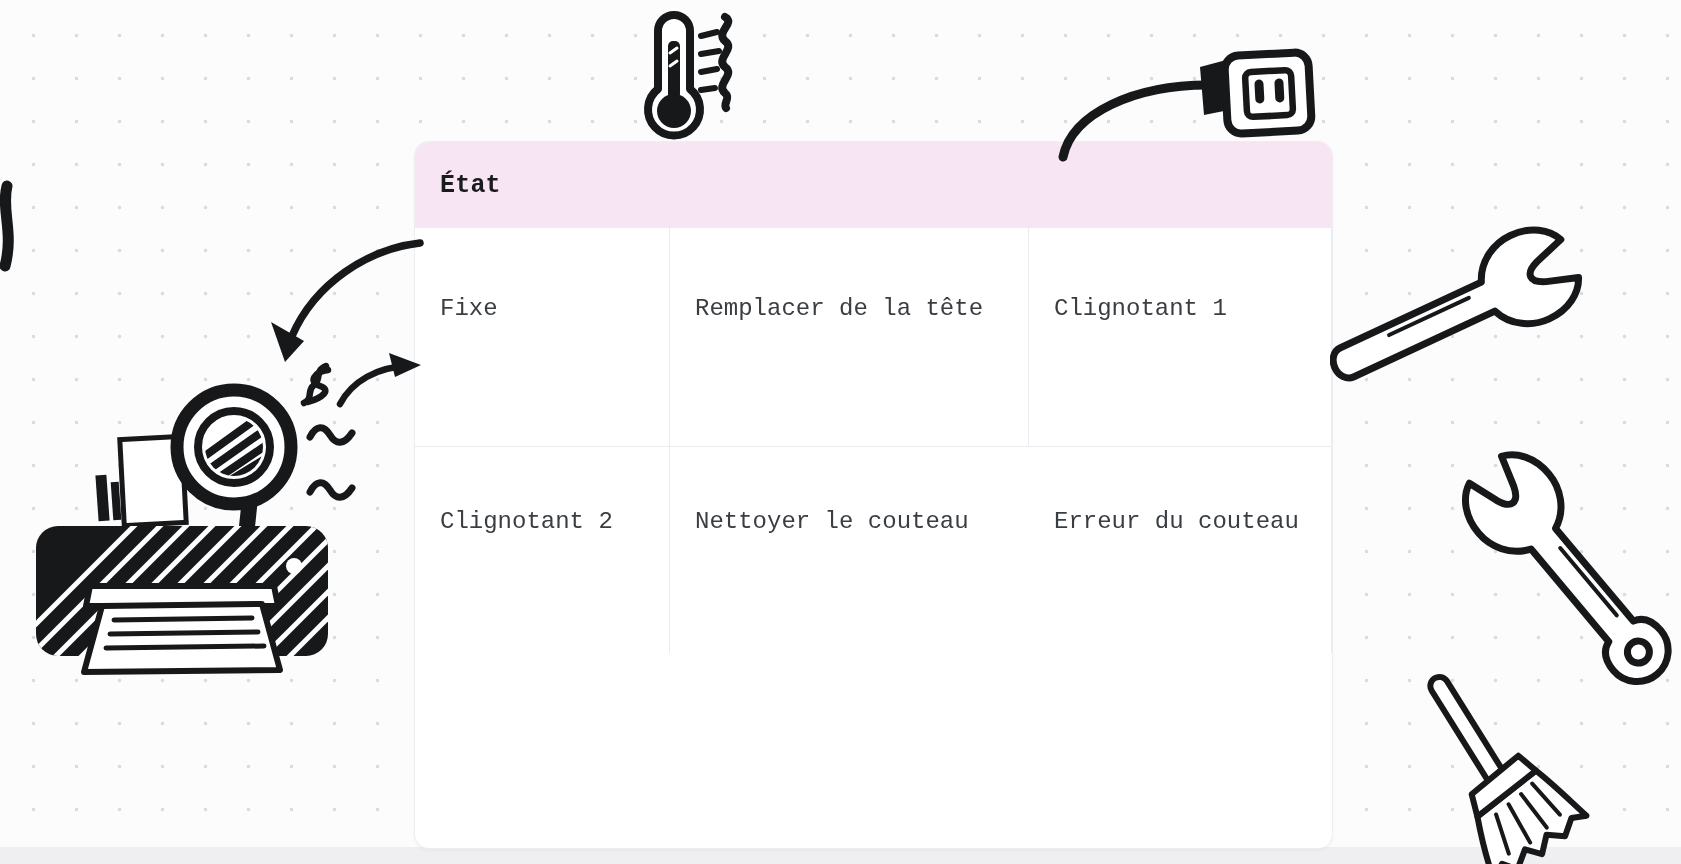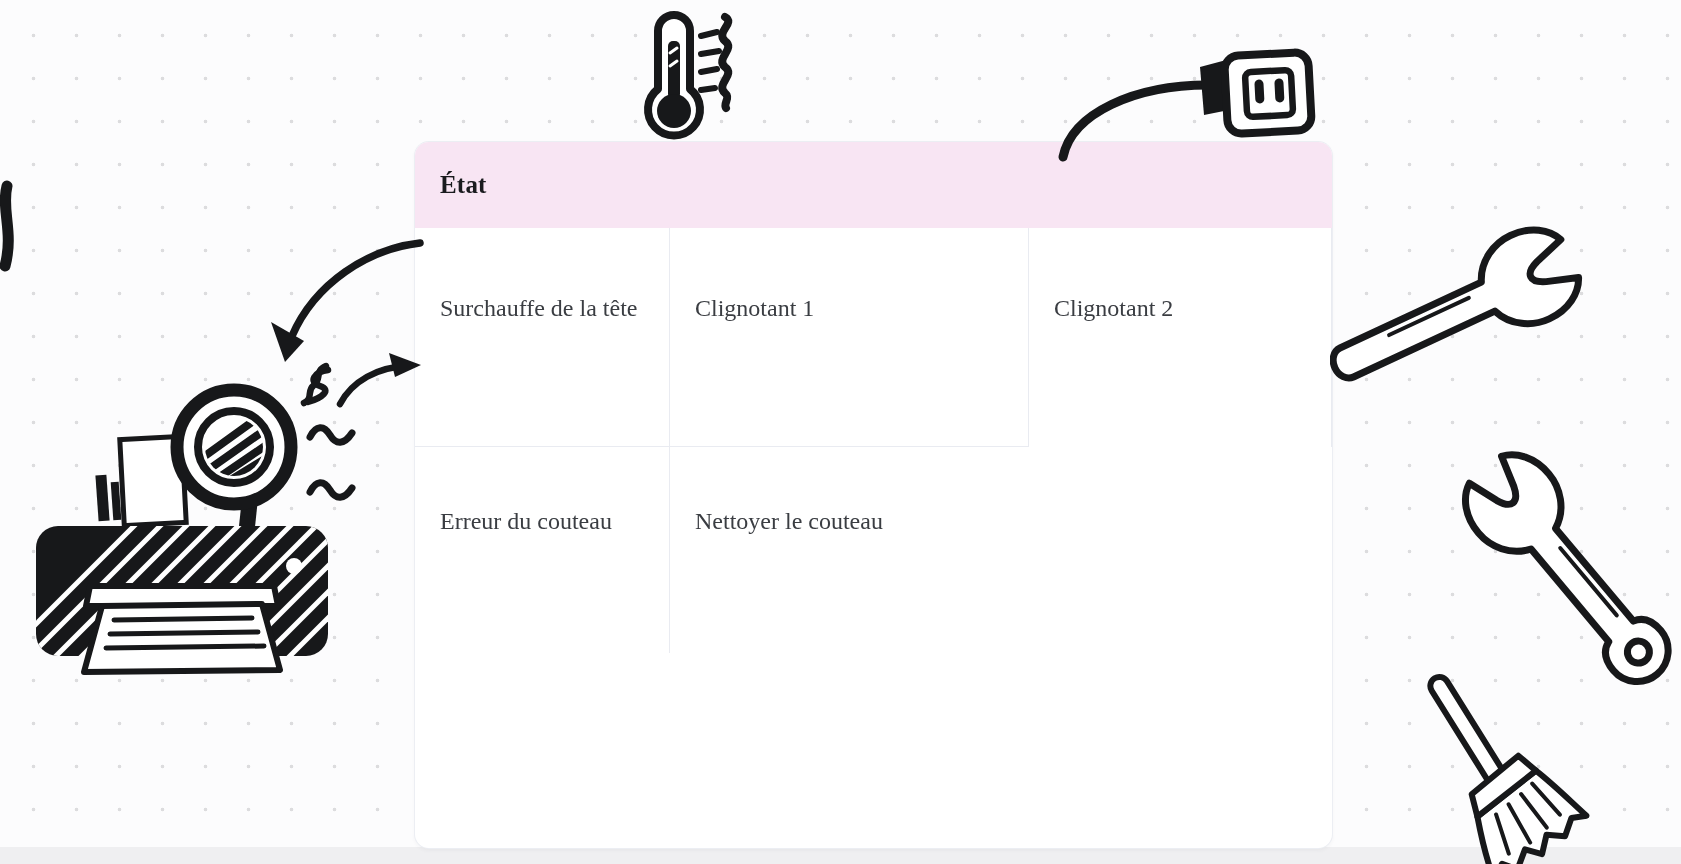--- a/index.html
+++ b/index.html
@@ -1,20 +1,20 @@
 <!DOCTYPE html>
 <html><head>
 <meta charset="utf-8">
 <style>
   html,body{margin:0;padding:0;}
   .page{
     position:relative;
     width:1681px;height:864px;
     overflow:hidden;
-    font-family:Liberation Serif, serif;
+    font-family:Liberation Mono, monospace;
     background-color:#fcfcfd;
     background-image:radial-gradient(circle, #dcdcde 1.6px, transparent 2.1px);
     background-size:43px 43px;
     background-position:12px 14px;
   }
   .illus{position:absolute;z-index:3;pointer-events:none;}
   .ink{stroke:#17181a;}
   .bottom-strip{
     position:absolute;left:0;top:847px;width:1681px;height:17px;
     background:#efeff1;z-index:1;
@@ -168,22 +168,23 @@
       <path class="ink" d="M -9,2 L -9,-105 A 9,9 0 0 1 9,-105 L 9,2 Z" fill="#fff" stroke-width="6" stroke-linejoin="round"></path>
       <path class="ink" d="M -30,4 L 30,-4 L 37,18 L -37,26 Z" fill="#fff" stroke-width="6" stroke-linejoin="round"></path>
     </g>
   </svg>
 
   <div class="status-table">
     <div class="thead" style="background: rgb(248, 229, 243);">
       <div class="th">État</div>
     </div>
     <div class="tbody">
-      <div class="td">Surchauffe de la tête</div>
+      <div class="td">Fixe</div>
+      <div class="td">Remplacer de la tête</div>
       <div class="td">Clignotant 1</div>
       <div class="td last-row">Clignotant 2</div>
+      <div class="td last-col last-row">Nettoyer le couteau</div>
       <div class="td last-row">Erreur du couteau</div>
-      <div class="td last-col last-row">Nettoyer le couteau</div>
     </div>
   </div>
 
   <div class="bottom-strip"></div>
 </div>
 
 </body></html>

